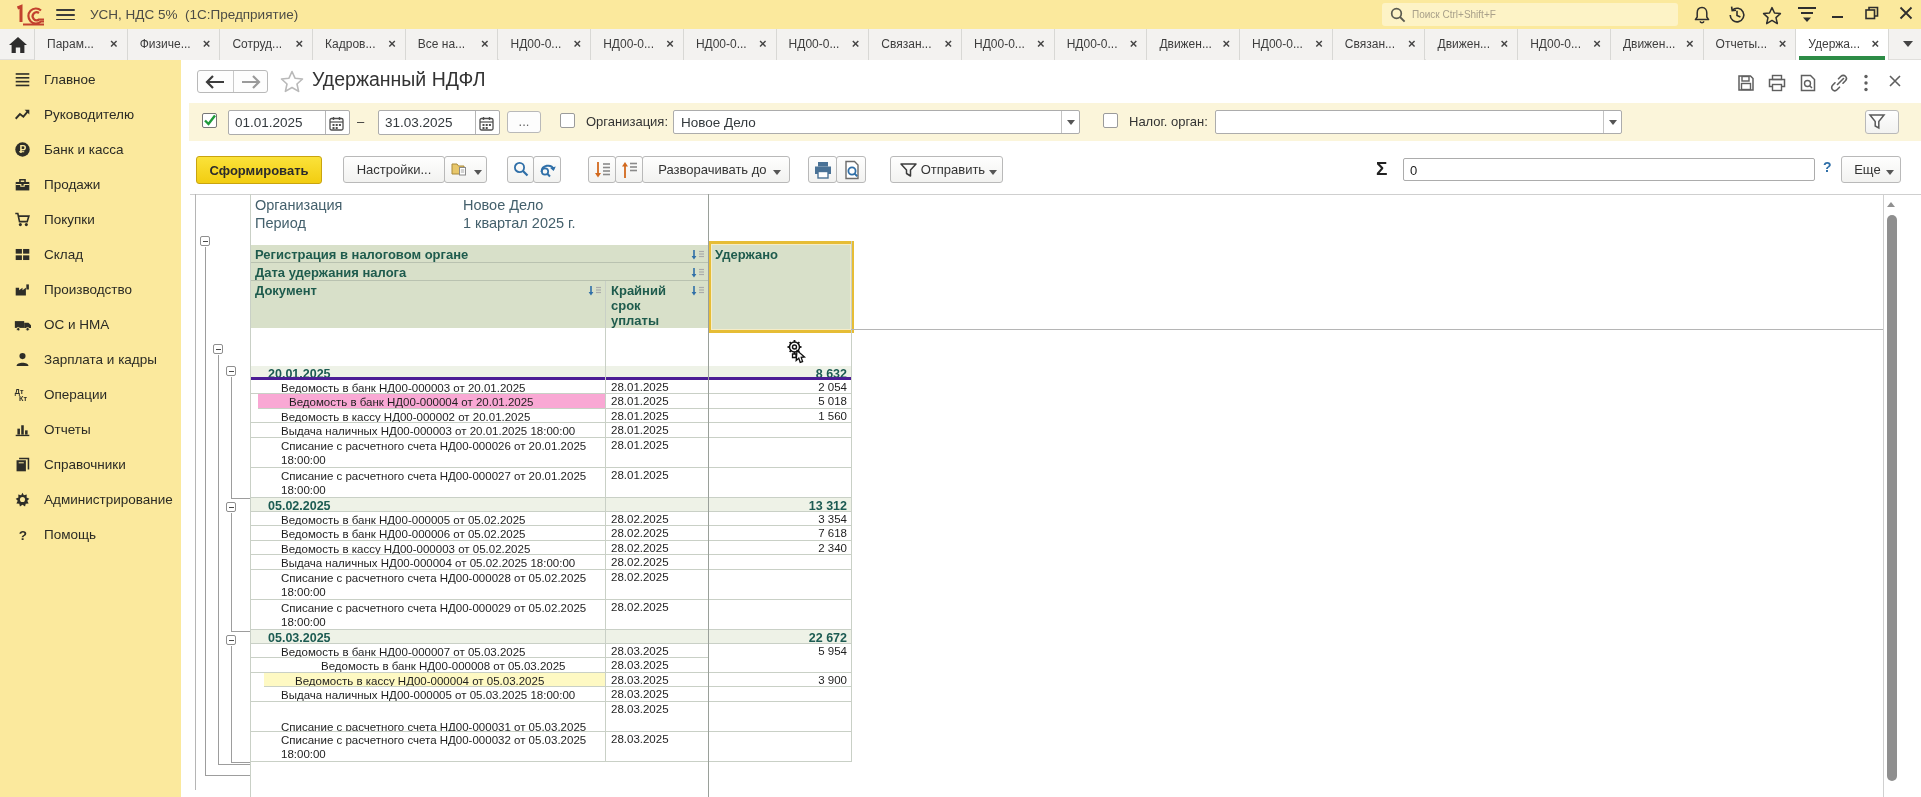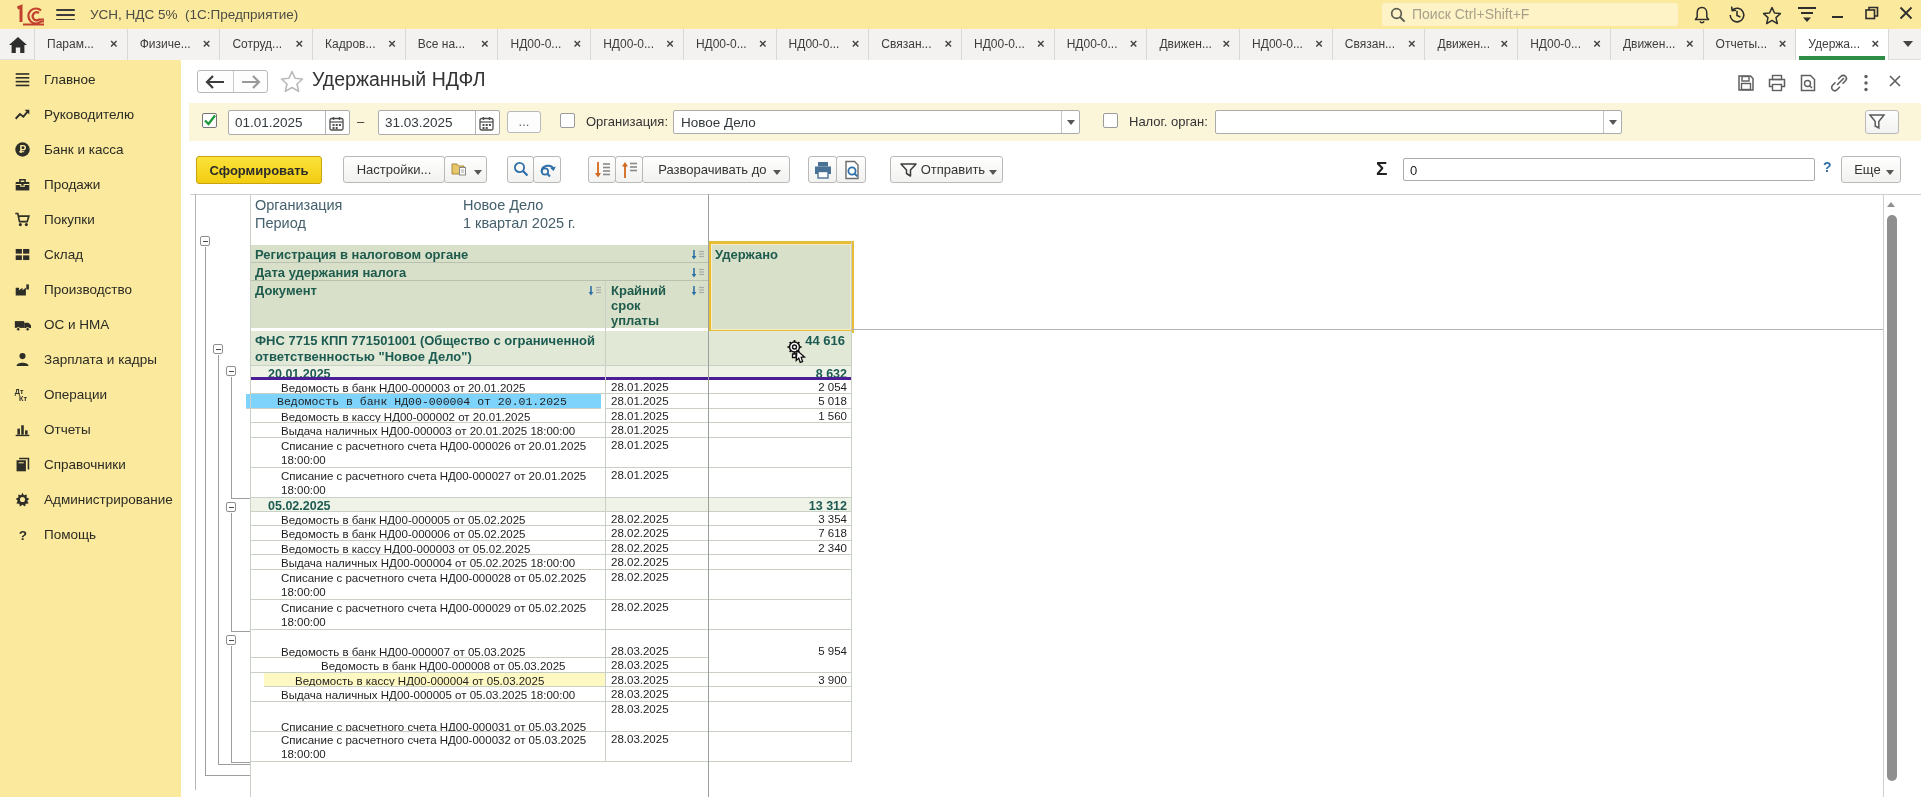--- a/index.html
+++ b/index.html
@@ -5,21 +5,21 @@
   font-family:"Liberation Sans", sans-serif; background:#fff; }
 
 
 #titlebar { position:absolute; left:0; top:0; width:1921px; height:29px;
   background:#fbe99d; }
 #logo1c { position:absolute; left:13px; top:4px; }
 #hamb { position:absolute; left:56px; top:9px; width:19px; height:12px; }
 #hamb div { height:1.8px; background:#3a3a3a; margin-bottom:3px; border-radius:1px;}
 #apptitle { position:absolute; left:90px; top:7px; font-size:13.5px; color:#4c4c46; }
 #searchbox { position:absolute; left:1382px; top:3px; width:296px; height:23px;
-  background:#fdf3c6; border-radius:3px; color:#a9a08a; font-size:14px;
+  background:#fdf3c6; border-radius:3px; color:#a9a08a; font-size:10px;
   line-height:23px; padding-left:30px; }
 .tbicon { position:absolute; top:5px; width:20px; height:20px; }
 
 
 #tabbar { position:absolute; left:0; top:29px; width:1921px; height:31px;
   background:#f3f2f0; border-bottom:1px solid #e0dfdc;}
 .tab { position:absolute; top:0; height:31px; background:#f3f2f0;
   border-right:1px solid #d8d8d5; font-size:12px; color:#3d3d3d; }
 .tab .lbl { position:absolute; left:12px; top:8px; white-space:nowrap; }
 .tab .x { position:absolute; right:9px; top:8px; color:#444; font-size:13px; line-height:14px; font-weight:bold;}
@@ -561,38 +561,34 @@
           <g stroke="#aaa" stroke-width="1.2">
             <line x1="9" y1="2.5" x2="14" y2="2.5"></line>
             <line x1="9" y1="5" x2="14" y2="5"></line>
             <line x1="9" y1="7.5" x2="14" y2="7.5"></line>
           </g>
         </svg></span>
     </div>
     <div class="cell" style="left:518px;top:47px;width:146px;height:92px;background:#d8e0c9;border:3px solid #e6bd35;box-shadow:inset 0 0 0 1px #f6ecc5;">
       <span class="hdr" style="position:absolute;left:4px;top:3px;">Удержано</span>
     </div>
-    <div class="cell" style="left:60px;top:137.0px;width:601px;height:35px;background:#e1e9d6;border-bottom:1px solid #c9d0c6;">
-      <span class="gtx" style="position:absolute;left:5px;top:2px;white-space:normal;width:350px;line-height:15.5px;font-size:13px;">ФНС 7715 КПП 771501001 (Общество с ограниченной<br>ответственностью "Новое Дело")</span>
-      <span class="gtx" style="position:absolute;right:6px;top:2px;font-size:13px;">44 616</span>
-    </div>
     <div class="cell" style="left:60px;top:172.0px;width:601px;height:14px;background:#eef2e7;border-bottom:3px solid #4c1d95;">
       <span class="gtx" style="position:absolute;left:18px;top:1px;">20.01.2025</span>
       <span class="gtx" style="position:absolute;right:4px;top:1px;">8 632</span>
     </div>
     <div class="cell" style="left:60px;top:186.0px;width:355px;height:14.4px;background:#fff;border-bottom:1px solid #c9d0c6;">
       <span class="dat" style="position:absolute;left:31px;top:1px;white-space:normal;width:330px;line-height:14.5px;">Ведомость в банк НД00-000003 от 20.01.2025</span>
     </div>
     <div class="cell" style="left:415px;top:186.0px;width:103px;height:14.4px;background:#fff;border-bottom:1px solid #c9d0c6;border-left:1px solid #c9d0c6;">
       <span class="dat" style="position:absolute;left:5px;top:1px;">28.01.2025</span>
     </div>
     <div class="cell" style="left:518px;top:186.0px;width:143px;height:14.4px;background:#fff;border-bottom:1px solid #c9d0c6;">
       <span class="num" style="position:absolute;right:4px;top:1px;">2 054</span>
     </div>
-    <div class="cell" style="left:56px;top:200.4px;width:355px;height:14.4px;background:#7dd3fc;border-bottom:1px solid #c9d0c6;font-family:Liberation Mono, monospace;">
+    <div class="cell" style="left:68px;top:200.4px;width:355px;height:14.4px;background:#f9a8d4;border-bottom:1px solid #c9d0c6;">
       <span class="dat" style="position:absolute;left:31px;top:1px;white-space:normal;width:330px;line-height:14.5px;">Ведомость в банк НД00-000004 от 20.01.2025</span>
     </div>
     <div class="cell" style="left:415px;top:200.4px;width:103px;height:14.4px;background:#fff;border-bottom:1px solid #c9d0c6;border-left:1px solid #c9d0c6;">
       <span class="dat" style="position:absolute;left:5px;top:1px;">28.01.2025</span>
     </div>
     <div class="cell" style="left:518px;top:200.4px;width:143px;height:14.4px;background:#fff;border-bottom:1px solid #c9d0c6;">
       <span class="num" style="position:absolute;right:4px;top:1px;">5 018</span>
     </div>
     <div class="cell" style="left:60px;top:214.8px;width:355px;height:14.4px;background:#fff;border-bottom:1px solid #c9d0c6;">
       <span class="dat" style="position:absolute;left:31px;top:1px;white-space:normal;width:330px;line-height:14.5px;">Ведомость в кассу НД00-000002 от 20.01.2025</span>
@@ -680,20 +676,24 @@
       <span class="num" style="position:absolute;right:4px;top:1px;"></span>
     </div>
     <div class="cell" style="left:60px;top:405.8px;width:355px;height:30.2px;background:#fff;border-bottom:1px solid #c9d0c6;">
       <span class="dat" style="position:absolute;left:31px;top:1px;white-space:normal;width:330px;line-height:14.5px;">Списание с расчетного счета НД00-000029 от 05.02.2025<br>18:00:00</span>
     </div>
     <div class="cell" style="left:415px;top:405.8px;width:103px;height:30.2px;background:#fff;border-bottom:1px solid #c9d0c6;border-left:1px solid #c9d0c6;">
       <span class="dat" style="position:absolute;left:5px;top:1px;">28.02.2025</span>
     </div>
     <div class="cell" style="left:518px;top:405.8px;width:143px;height:30.2px;background:#fff;border-bottom:1px solid #c9d0c6;">
       <span class="num" style="position:absolute;right:4px;top:1px;"></span>
+    </div>
+    <div class="cell" style="left:60px;top:436.0px;width:601px;height:14px;background:#eef2e7;border-bottom:1px solid #c9d0c6;">
+      <span class="gtx" style="position:absolute;left:18px;top:1px;">05.03.2025</span>
+      <span class="gtx" style="position:absolute;right:4px;top:1px;">22 672</span>
     </div>
     <div class="cell" style="left:60px;top:450.0px;width:355px;height:14.4px;background:#fff;border-bottom:1px solid #c9d0c6;">
       <span class="dat" style="position:absolute;left:31px;top:1px;white-space:normal;width:330px;line-height:14.5px;">Ведомость в банк НД00-000007 от 05.03.2025</span>
     </div>
     <div class="cell" style="left:415px;top:450.0px;width:103px;height:14.4px;background:#fff;border-bottom:1px solid #c9d0c6;border-left:1px solid #c9d0c6;">
       <span class="dat" style="position:absolute;left:5px;top:1px;">28.03.2025</span>
     </div>
     <div class="cell" style="left:518px;top:450.0px;width:143px;height:31px;background:#fff;border-bottom:1px solid #c9d0c6;">
       <span class="num" style="position:absolute;right:4px;top:1px;">5 954</span>
     </div>

